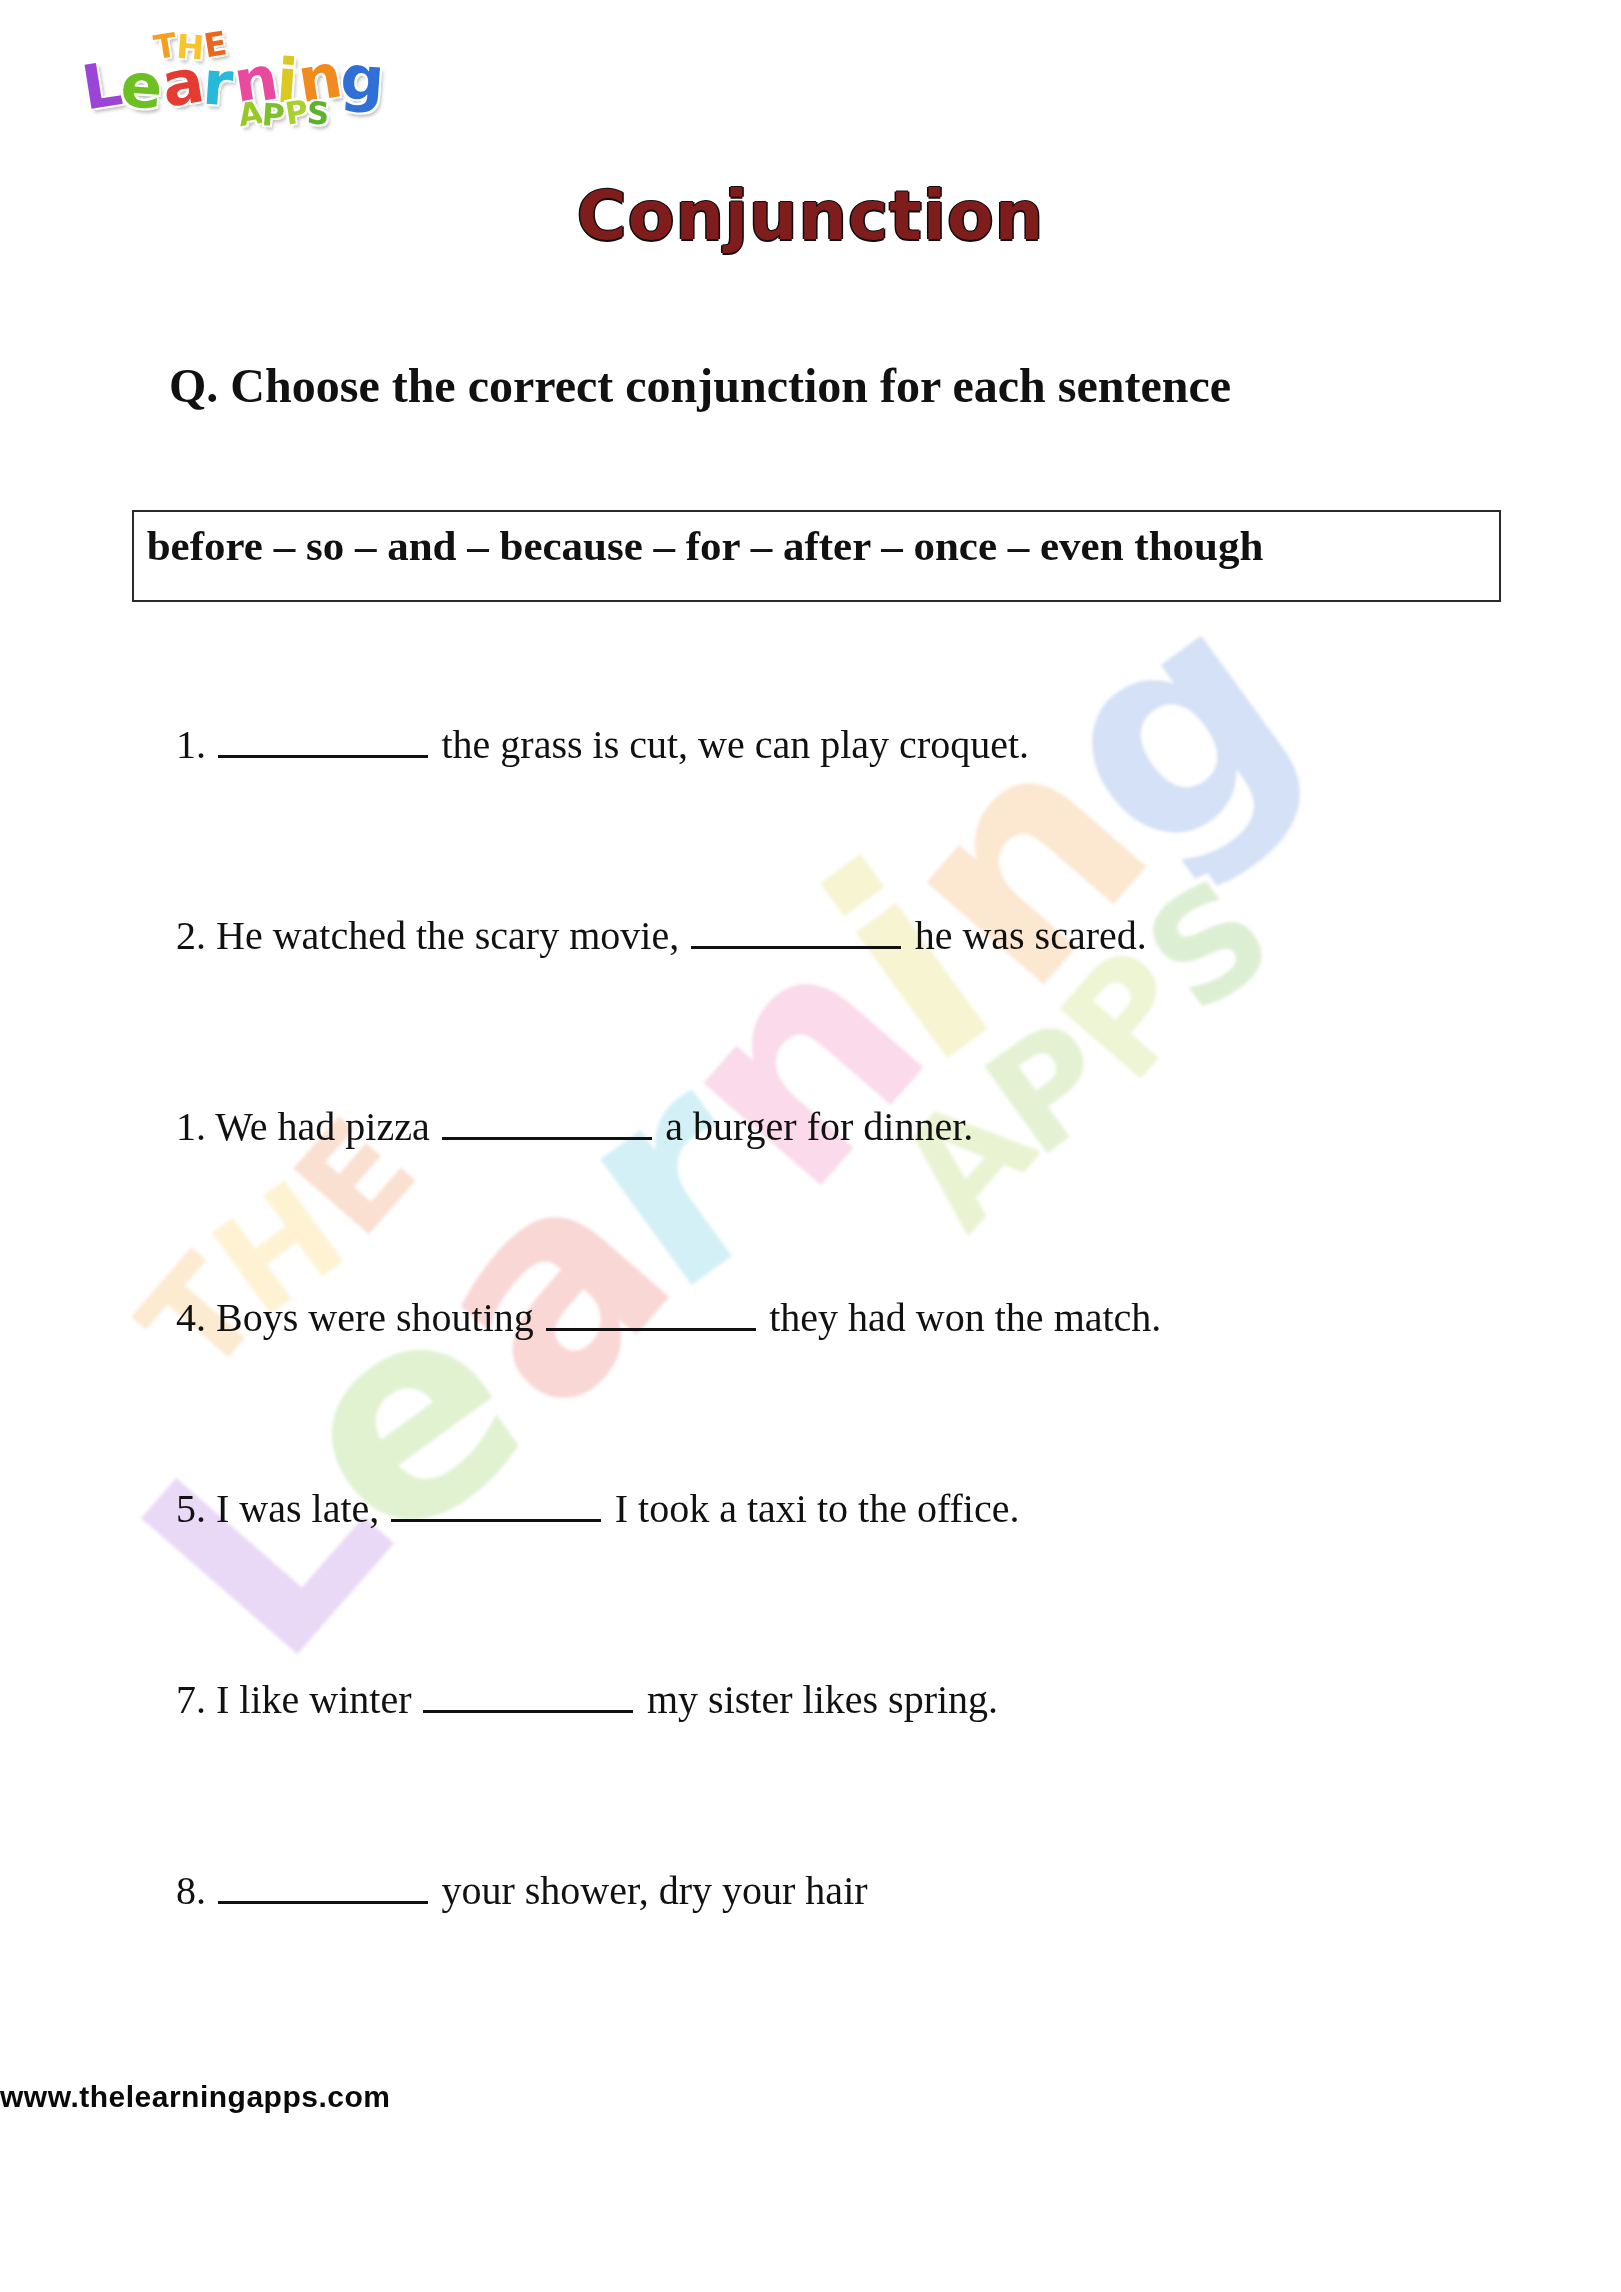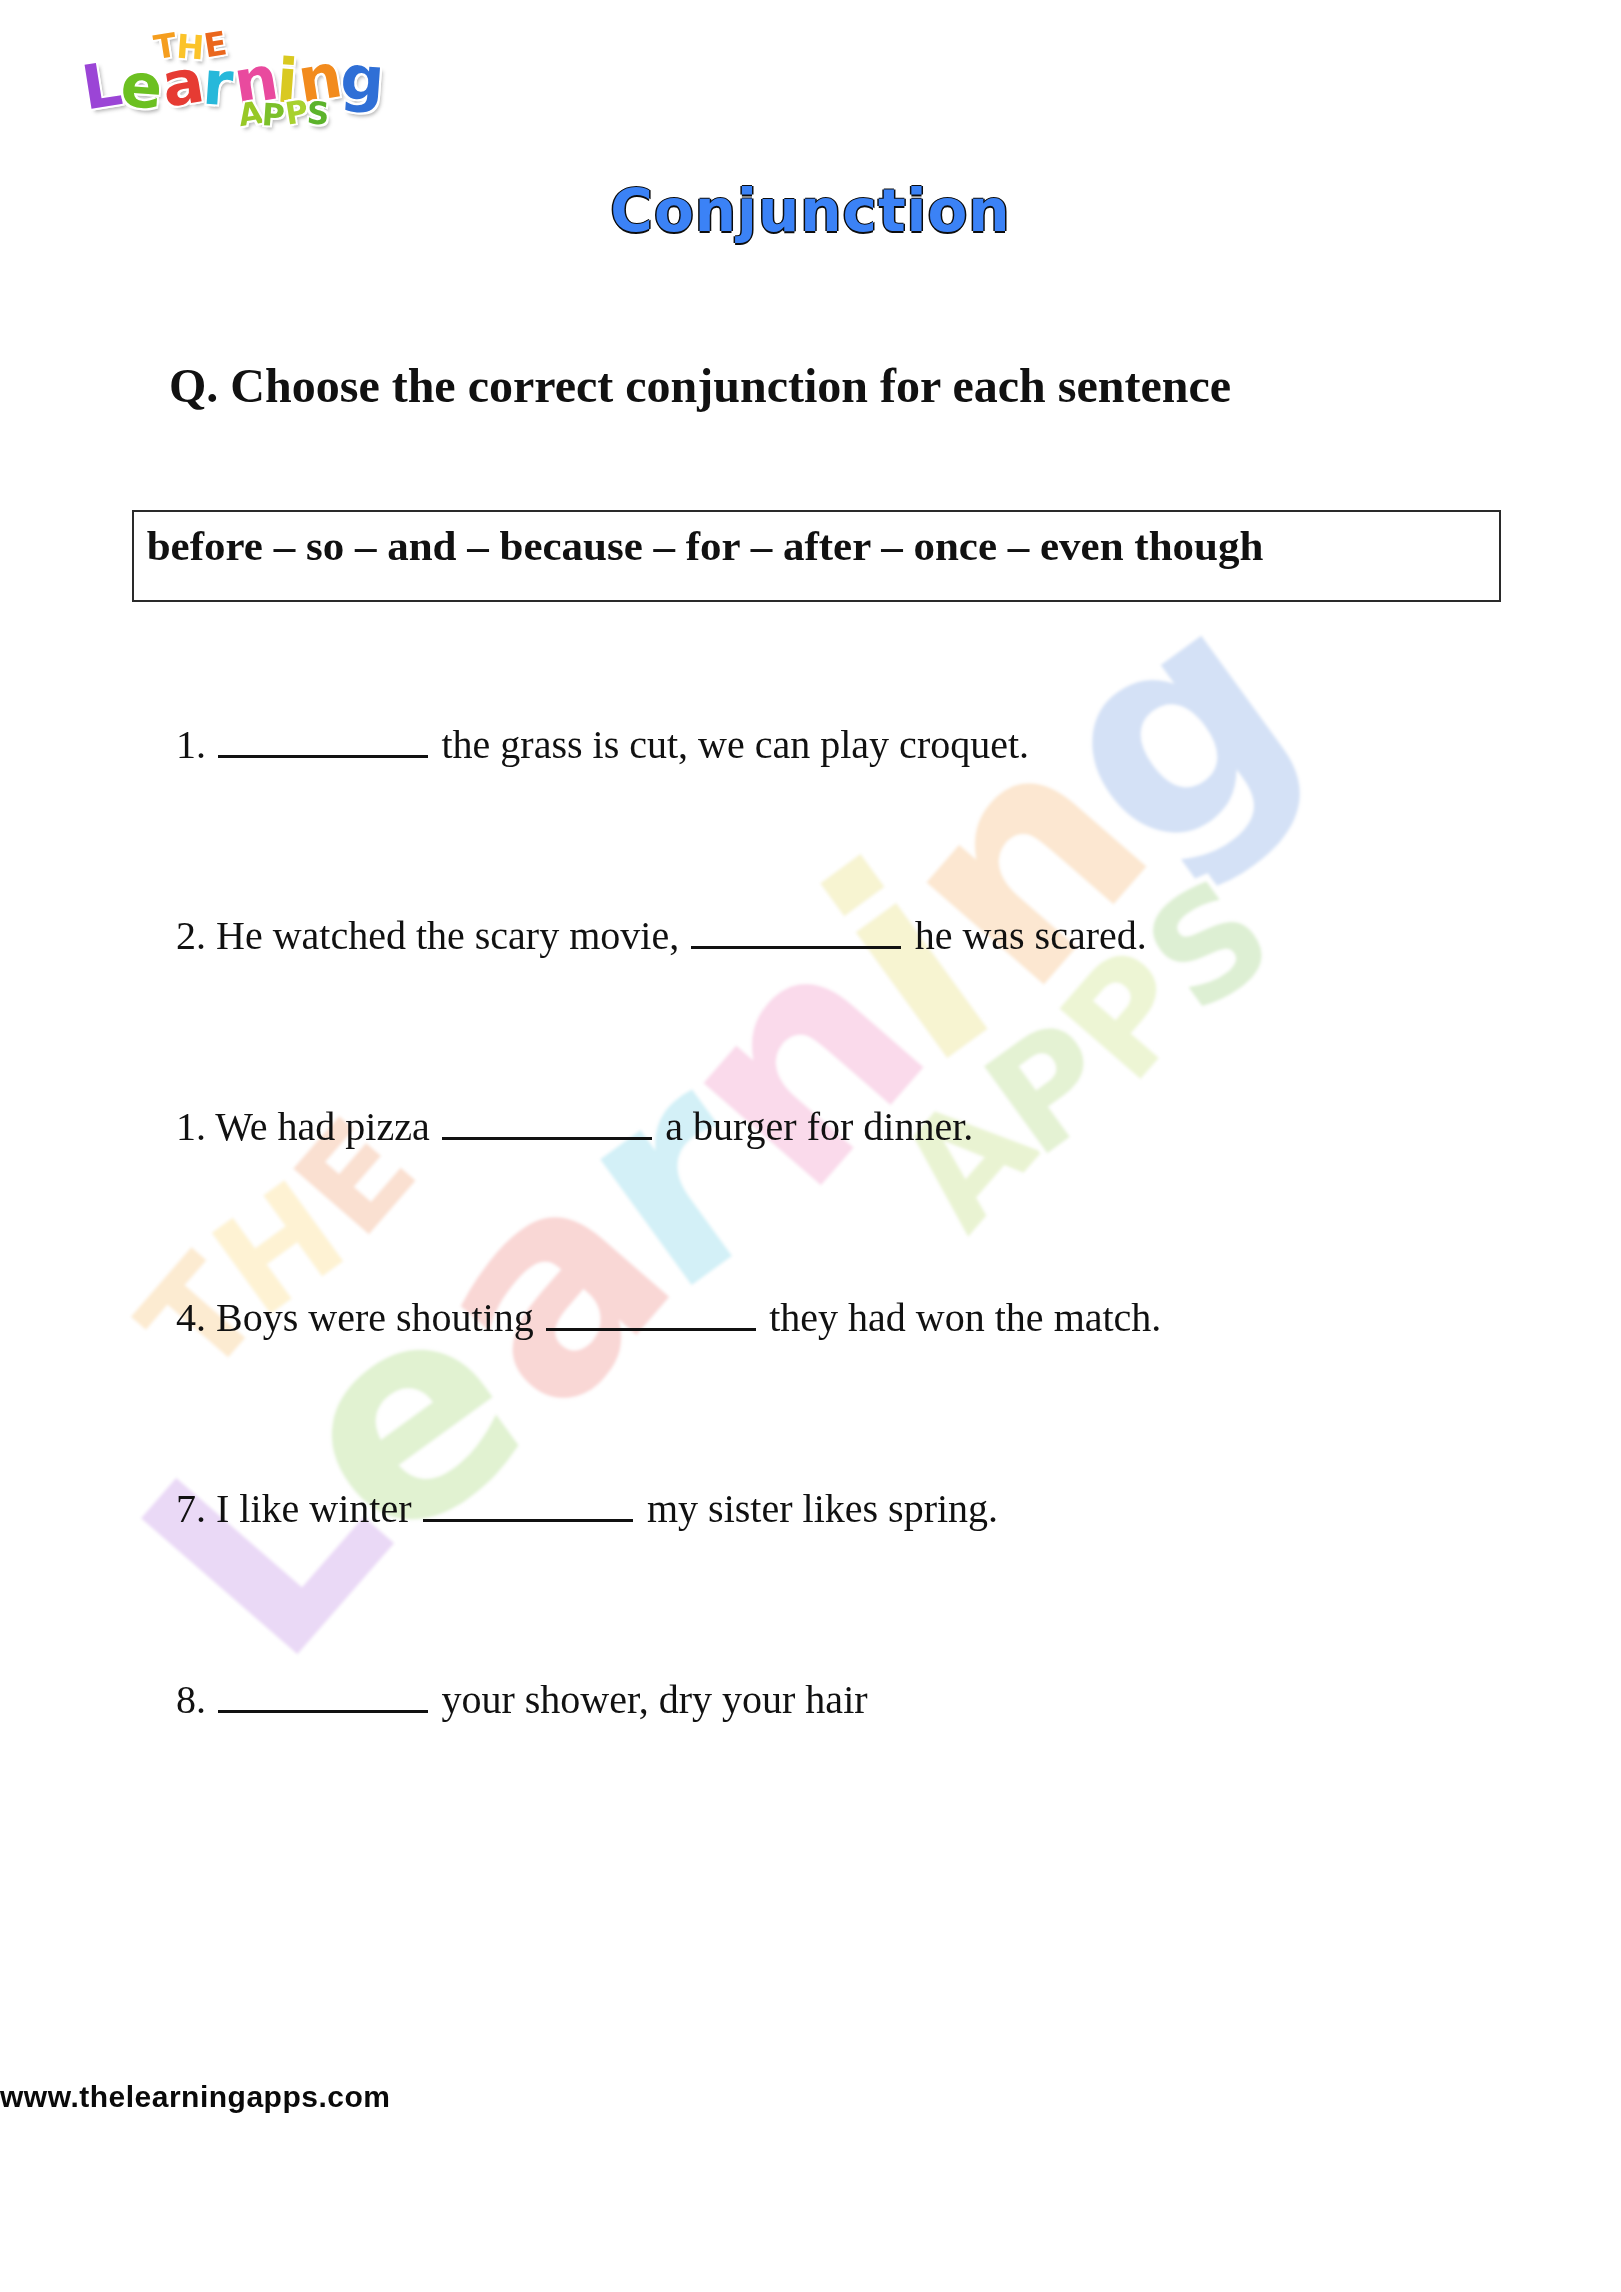--- a/index.html
+++ b/index.html
@@ -49,22 +49,22 @@
     text-shadow:
       -5.9px -5.9px 0 #ffffff, 5.9px -5.9px 0 #ffffff,
       -5.9px 5.9px 0 #ffffff, 5.9px 5.9px 0 #ffffff;
   }
 
   
   .title{
     position:absolute; top:182px; left:0; width:100%;
     text-align:center;
     font-family:"DejaVu Sans", sans-serif;
-    font-weight:bold; font-size:58px; line-height:1;
-    color:#3b82f6;
+    font-weight:bold; font-size:68px; line-height:1;
+    color:#7f1d1d;
     text-shadow:1.5px 0 0 #0d0d0d, -1.5px 0 0 #0d0d0d, 0 1.5px 0 #0d0d0d, 0 -1.5px 0 #0d0d0d;
     letter-spacing:1px;
   }
 
   
   .question{
     position:absolute; left:169px; top:349px; width:1304px;
     font-weight:bold; font-size:48px; line-height:1.53;
   }
 
@@ -123,20 +123,21 @@
 
   <div class="word-box">
     <span>before – so – and – because – for – after – once – even though</span>
   </div>
 
   <div class="sentence-list" id="sentence-list">
       <div class="sentence-row"><span class="s-text">1.</span><span class="blank"></span><span class="s-text">the grass is cut, we can play croquet.</span></div>
       <div class="sentence-row"><span class="s-text">2. He watched the scary movie,</span><span class="blank"></span><span class="s-text">he was scared.</span></div>
       <div class="sentence-row"><span class="s-text">1. We had pizza</span><span class="blank"></span><span class="s-text">a burger for dinner.</span></div>
       <div class="sentence-row"><span class="s-text">4. Boys were shouting</span><span class="blank"></span><span class="s-text">they had won the match.</span></div>
+      <div class="sentence-row"><span class="s-text">5. I was late,</span><span class="blank"></span><span class="s-text">I took a taxi to the office.</span></div>
       <div class="sentence-row"><span class="s-text">7. I like winter</span><span class="blank"></span><span class="s-text">my sister likes spring.</span></div>
       <div class="sentence-row"><span class="s-text">8.</span><span class="blank"></span><span class="s-text">your shower, dry your hair</span></div>
     </div>
 
   <div class="footer">www.thelearningapps.com</div>
 
 </div>
 
 
 </body></html>

